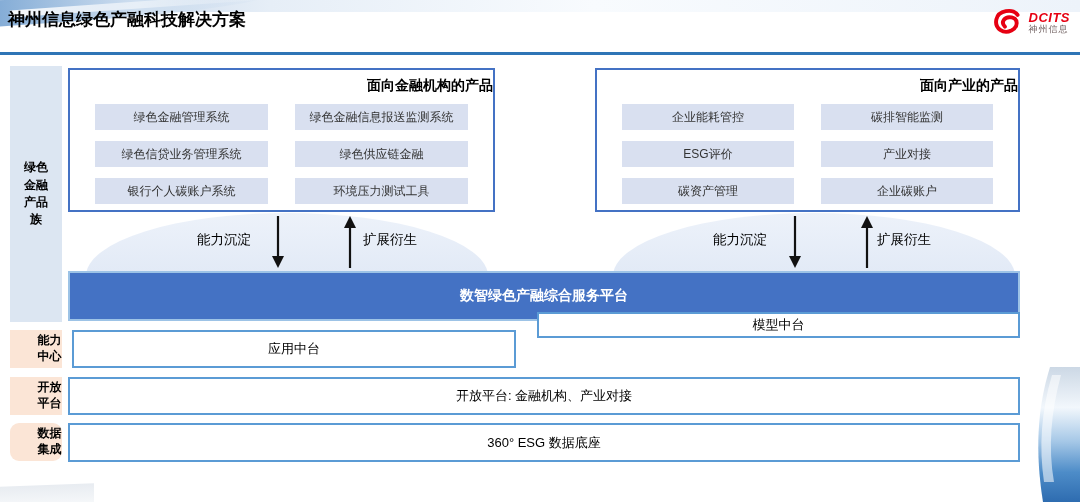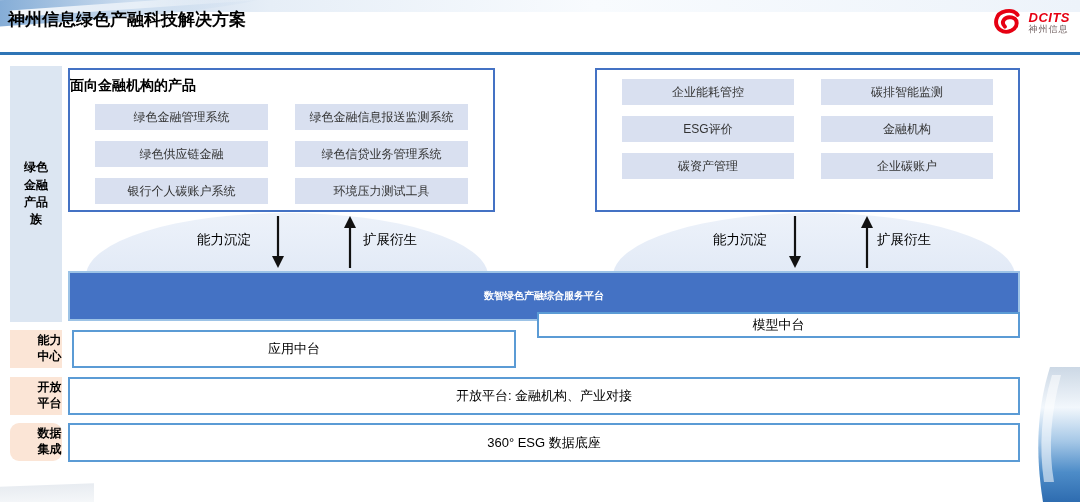--- a/index.html
+++ b/index.html
@@ -35,21 +35,21 @@
   .row-label .vtext { width: 25px; font-size: 12px; font-weight: bold; line-height: 1.3; text-align: center; color: #000; word-break: break-all; }
   .row-label.l1 { top: 330px; height: 38px; }
   .row-label.l2 { top: 377px; height: 38px; }
   .row-label.l3 { top: 423px; height: 38px; border-radius: 9px; }
 
   
   .product-box { position: absolute; top: 68px; height: 144px; background: #fff;
     border: 2px solid #4472c4; }
   .product-box.pleft  { left: 68px;  width: 427px; }
   .product-box.pright { left: 595px; width: 425px; }
-  .product-box h3 { margin-top: 7px; text-align: left; font-size: 14px; font-weight: bold; color: #000; }
+  .product-box h3 { margin-top: 7px; text-align: right; font-size: 14px; font-weight: bold; color: #000; }
   .items { display: grid; grid-template-columns: 1fr 1fr; gap: 11px 27px; padding: 9px 25px 0 25px; }
   .item { background: #d9e0f0; height: 26px; display: flex; align-items: center; justify-content: center;
     font-size: 12px; color: #333; }
 
   
   .dome { position: absolute; top: 213px; height: 59px; overflow: hidden; }
   .dome::before { content: ""; display: block; width: 100%; height: 126px; border-radius: 50%;
     background: linear-gradient(#edf2fa, #d6e1f2); }
   .dome.dleft  { left: 86px;  width: 402px; }
   .dome.dright { left: 613px; width: 402px; }
@@ -58,21 +58,21 @@
   .flow-label { position: absolute; top: 231px; font-size: 13.5px; font-weight: normal; color: #000; }
   .flow-label.f1 { left: 197px; }
   .flow-label.f2 { left: 363px; }
   .flow-label.f3 { left: 713px; }
   .flow-label.f4 { left: 877px; }
 
   
   .banner { position: absolute; left: 68px; top: 271px; width: 952px; height: 50px;
     background: #4472c4; border: 2px solid #9dc3e6;
     display: flex; align-items: center; justify-content: center;
-    color: #fff; font-weight: bold; font-size: 10px; }
+    color: #fff; font-weight: bold; font-size: 14px; }
 
   
   .row-box { position: absolute; background: #fff; border: 2px solid #5b9bd5;
     display: flex; align-items: center; justify-content: center; font-size: 13px; color: #000; }
   .row-box.app   { left: 72px;  top: 330px; width: 444px; height: 38px; }
   .row-box.model { left: 537px; top: 312px; width: 483px; height: 26px; }
   .row-box.open  { left: 68px;  top: 377px; width: 952px; height: 38px; }
   .row-box.data  { left: 68px;  top: 423px; width: 952px; height: 39px; }
 
   .page-num { position: absolute; left: 0; top: 481px; width: 1080px; text-align: right;
@@ -108,33 +108,34 @@
 
   <div class="rail-products">
     <div class="vtext">绿色金融产品族</div>
   </div>
 
   <div class="product-box pleft">
     <h3>面向金融机构的产品</h3>
     <div class="items">
       <div class="item">绿色金融管理系统</div>
       <div class="item">绿色金融信息报送监测系统</div>
+      <div class="item">绿色信贷业务管理系统</div>
       <div class="item">绿色供应链金融</div>
-      <div class="item">绿色信贷业务管理系统</div>
       <div class="item">银行个人碳账户系统</div>
       <div class="item">环境压力测试工具</div>
     </div>
   </div>
 
   <div class="product-box pright">
+    <h3>面向产业的产品</h3>
     <div class="items">
       <div class="item">企业能耗管控</div>
       <div class="item">碳排智能监测</div>
       <div class="item">ESG评价</div>
-      <div class="item">金融机构</div>
+      <div class="item">产业对接</div>
       <div class="item">碳资产管理</div>
       <div class="item">企业碳账户</div>
     </div>
   </div>
 
   <div class="dome dleft"></div>
   <div class="dome dright"></div>
 
   <svg class="arrows-svg" viewBox="0 0 1080 60">
     <g>

